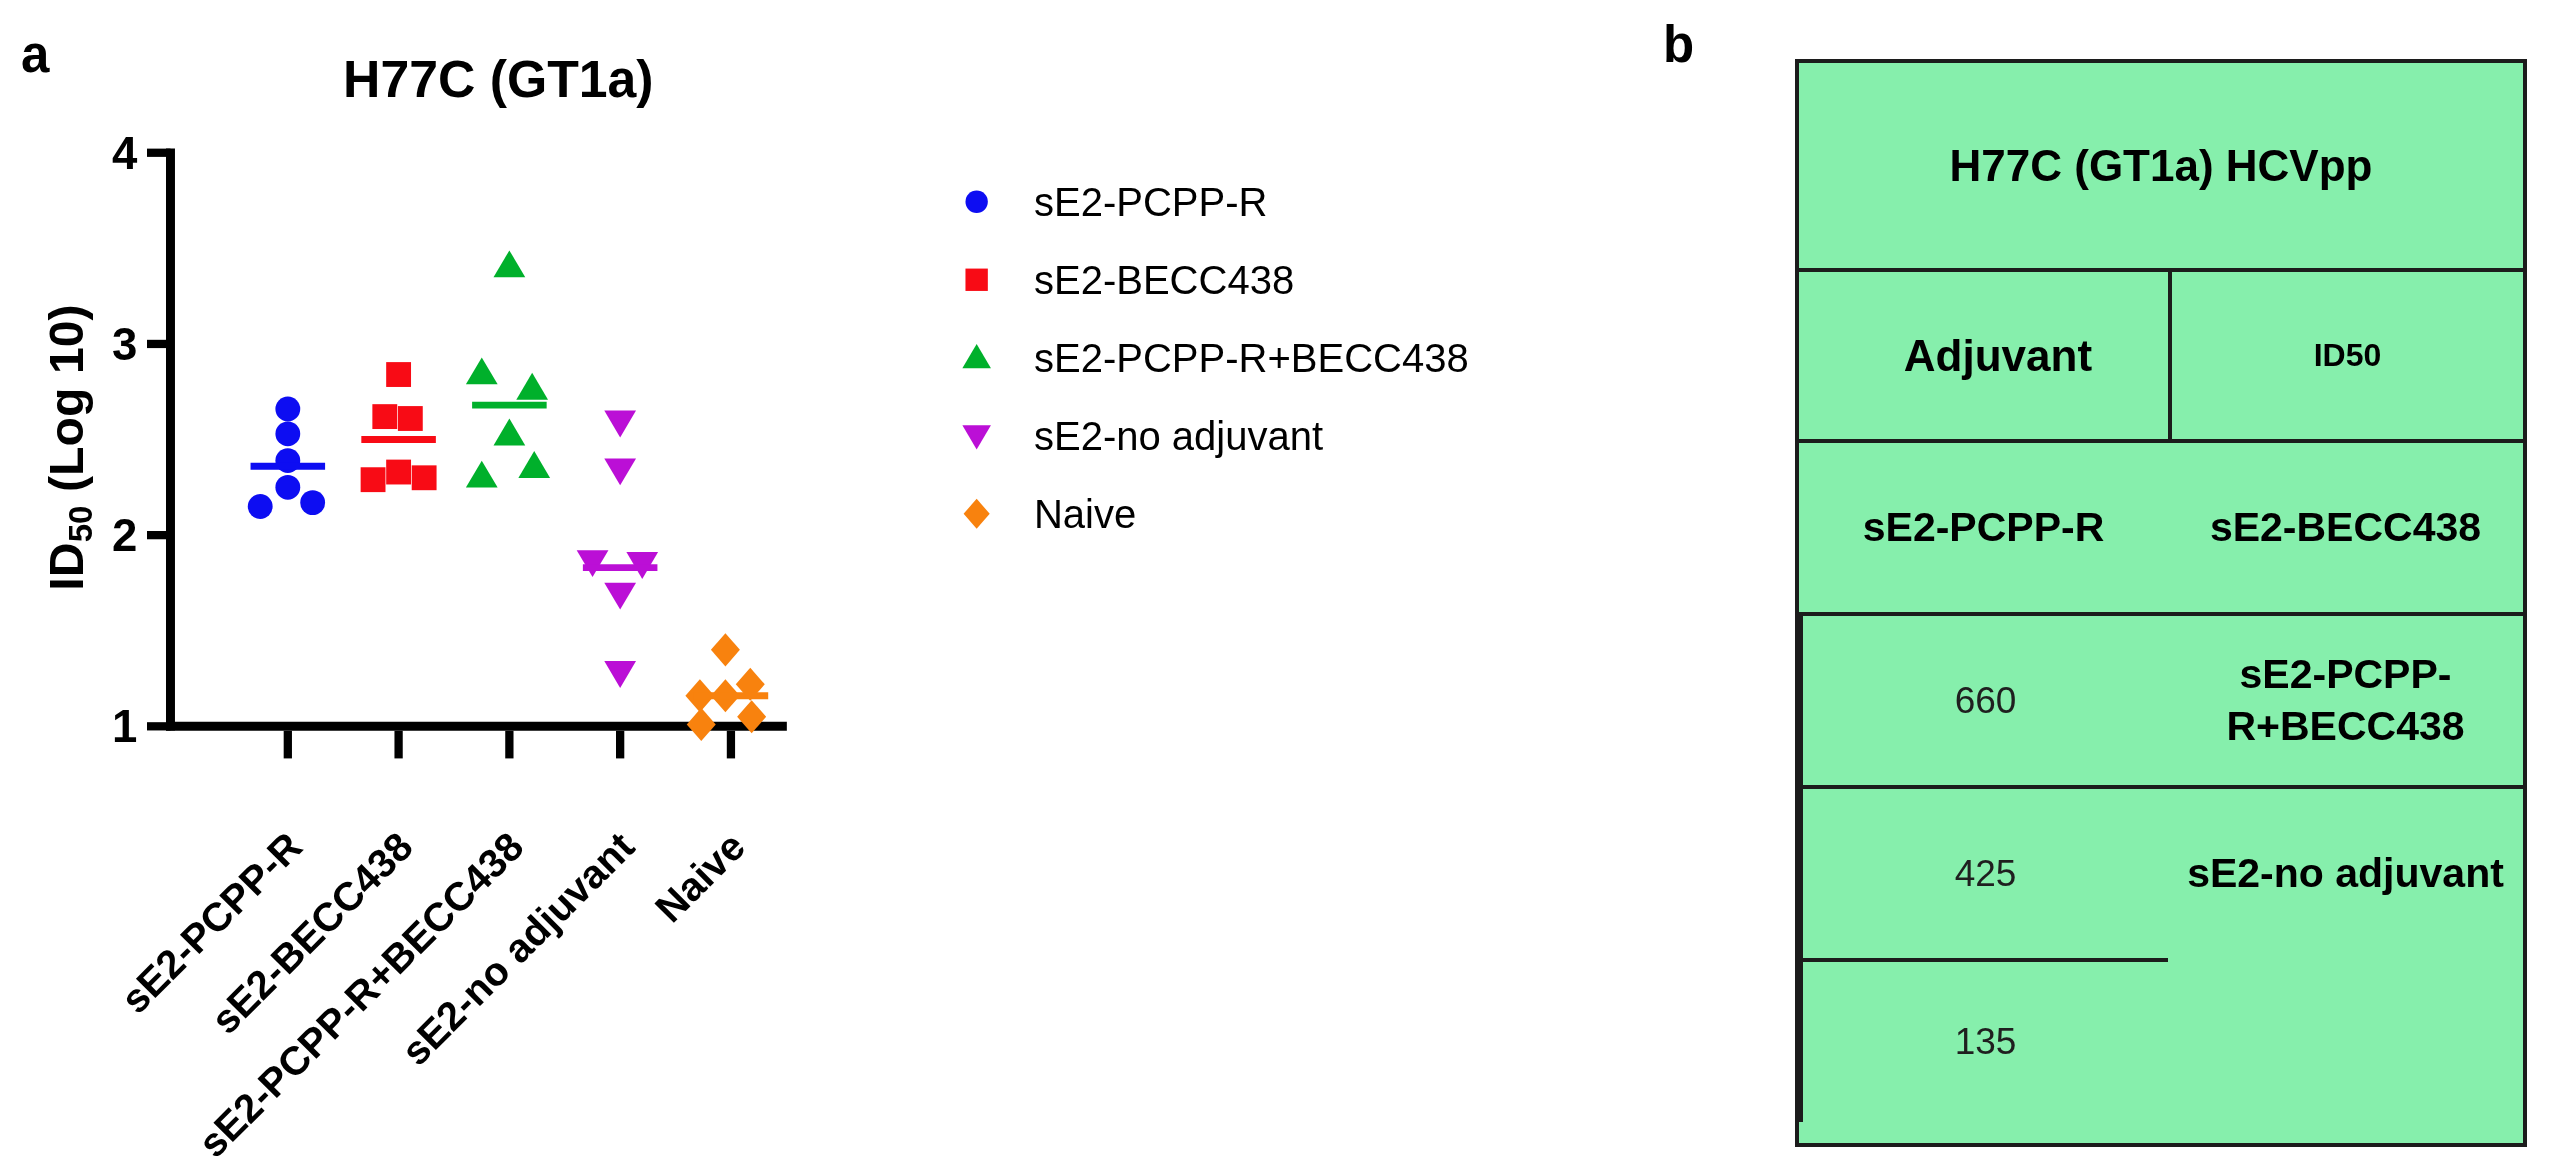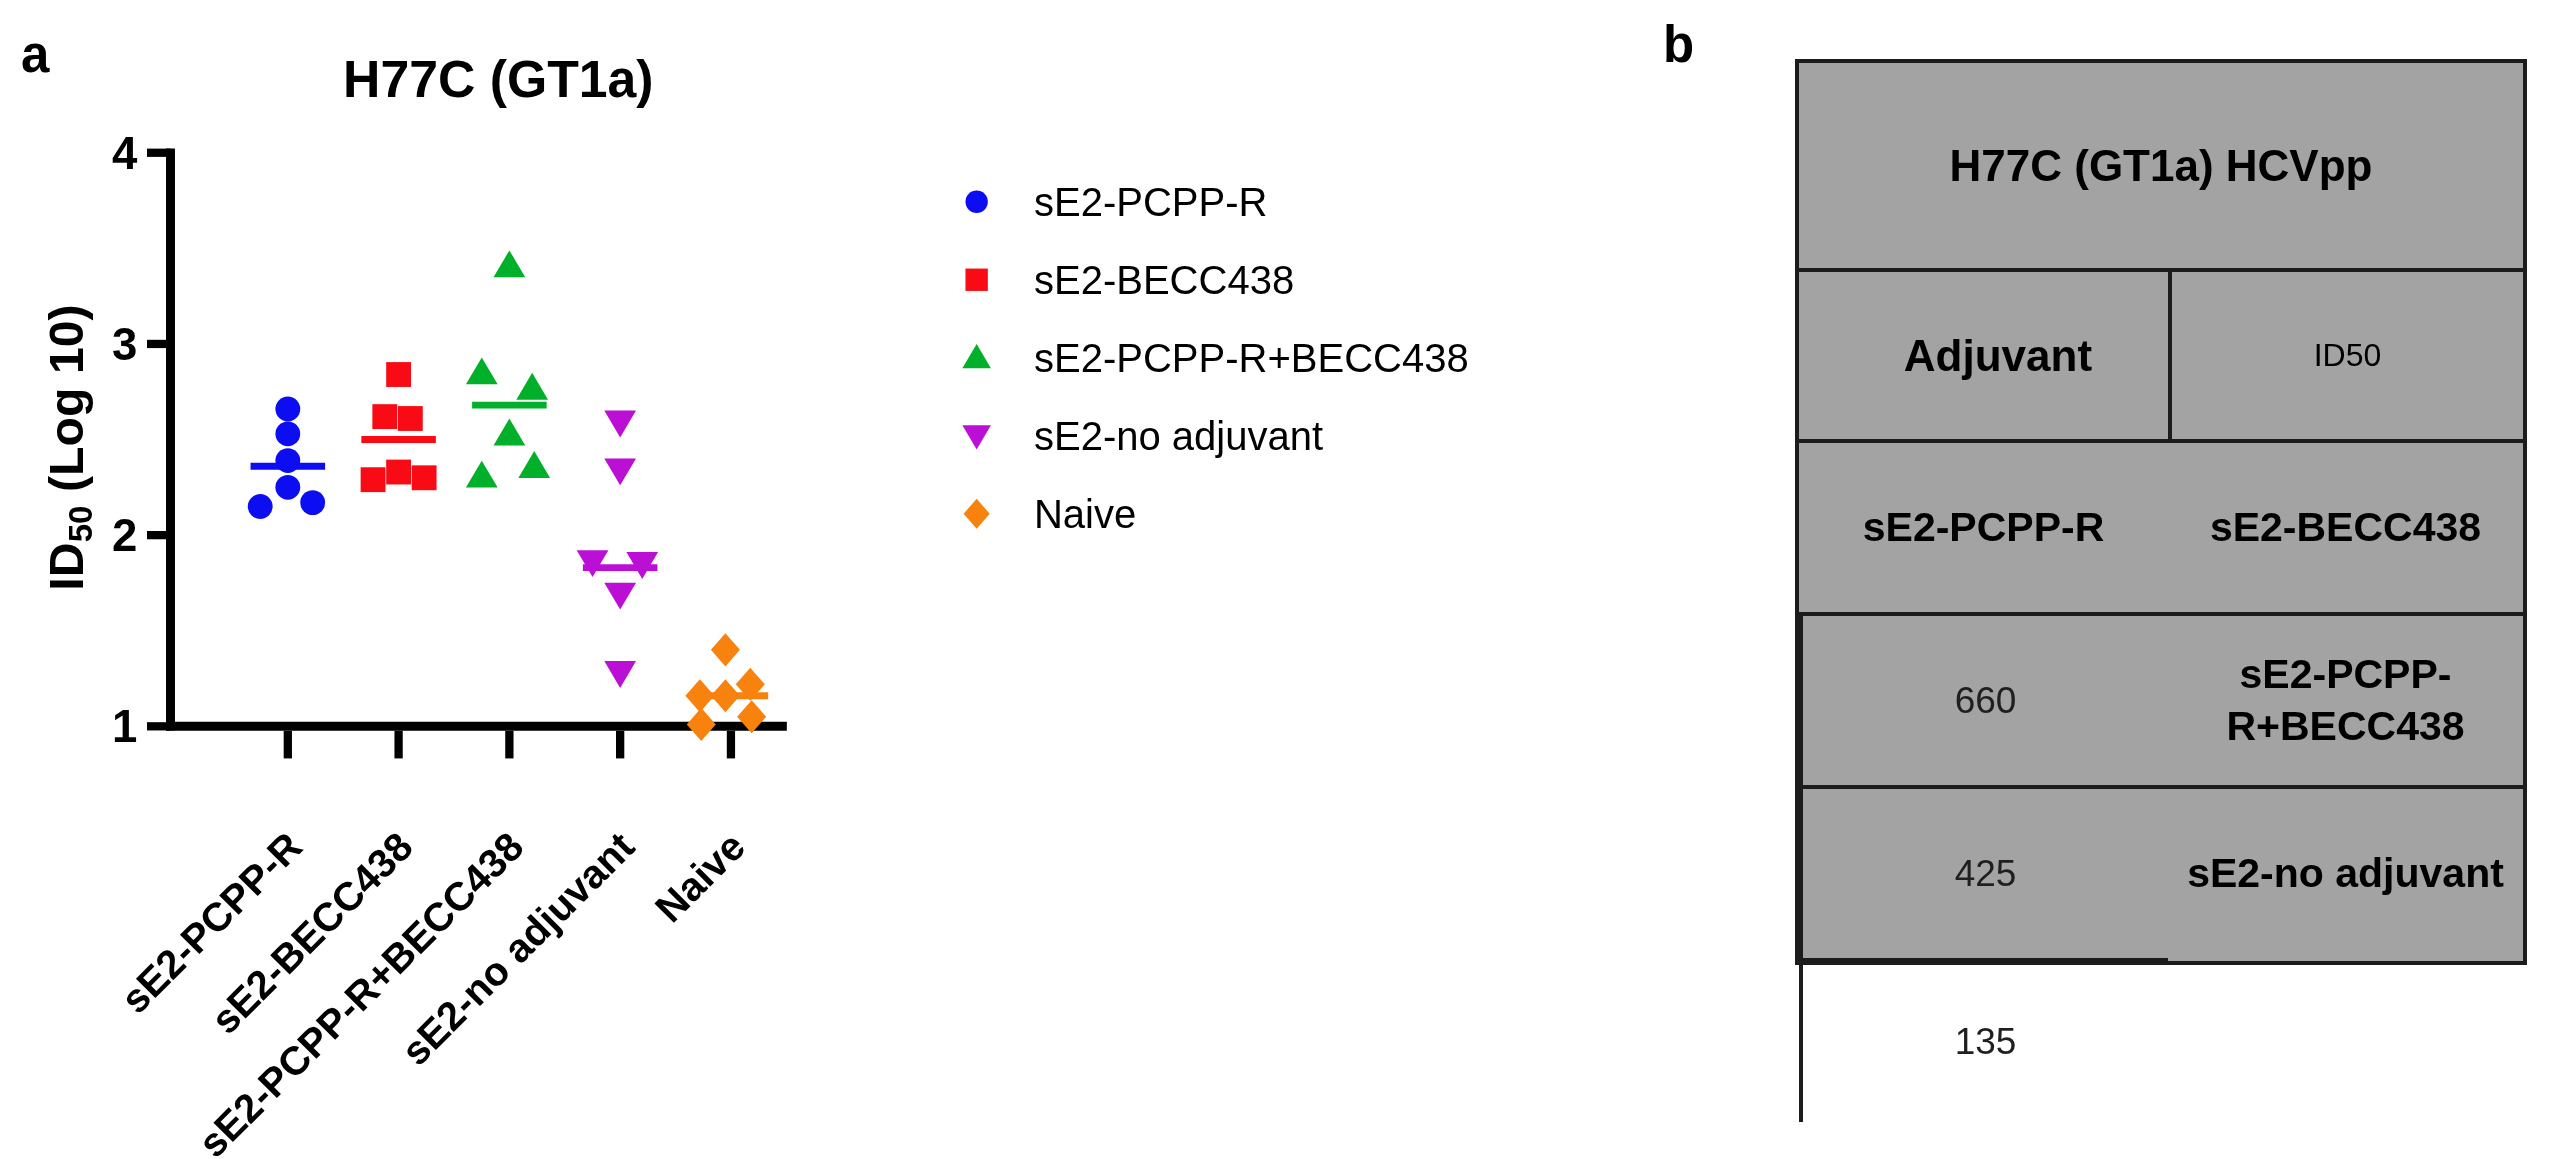--- a/index.html
+++ b/index.html
@@ -16,42 +16,42 @@
     line-height:1;
   }
   #label-a{left:21px;top:29px;}
   #label-b{left:1663px;top:19.3px;}
   #chart-svg{position:absolute;left:0;top:0;}
 
   
   .tableWrap{
     position:absolute;
     left:1795px;top:59px;
-    width:732px;height:906px;
+    width:732px;height:1088px;
     box-sizing:border-box;
     border:4.1px solid #1c1c1c;
     display:grid;
     grid-template-columns:369px 355px;
     grid-template-rows:205px 171px 173px 173px 173px 164px;
-    background:#a3a3a3;
+    background:#86efac;
   }
   .cell{
     display:flex;align-items:center;justify-content:center;
     text-align:center;color:#000;
     box-sizing:border-box;
     padding:0 4.1px;
   }
   .tTitle{
     grid-column:1 / span 2;
     font-size:44px;font-weight:bold;
   }
   .rowline{border-top:4.1px solid #1c1c1c;}
   .col2line{border-left:4.1px solid #1c1c1c;}
   .tHead1{font-size:44px;font-weight:bold;padding-left:33px;}
-  .tHead2{font-size:32px;font-weight:normal;}
+  .tHead2{font-size:32px;font-weight:bold;}
   .tName{font-size:41px;font-weight:bold;line-height:1.25;}
   .tVal{font-size:37px;font-weight:normal;color:#1f1f1f;}
 </style>
 </head>
 <body>
 
 <div class="canvas">
 
   <div id="label-a" class="panel-label">a</div>
 

